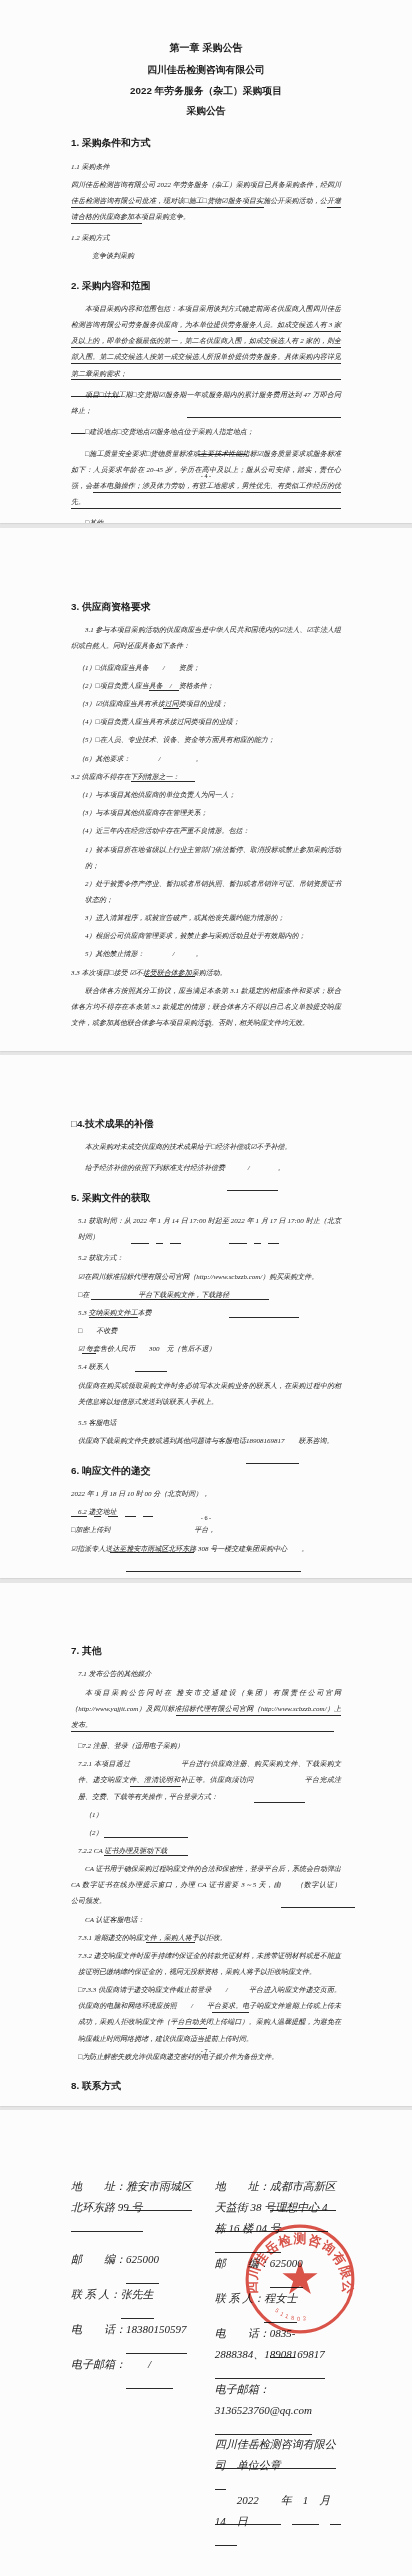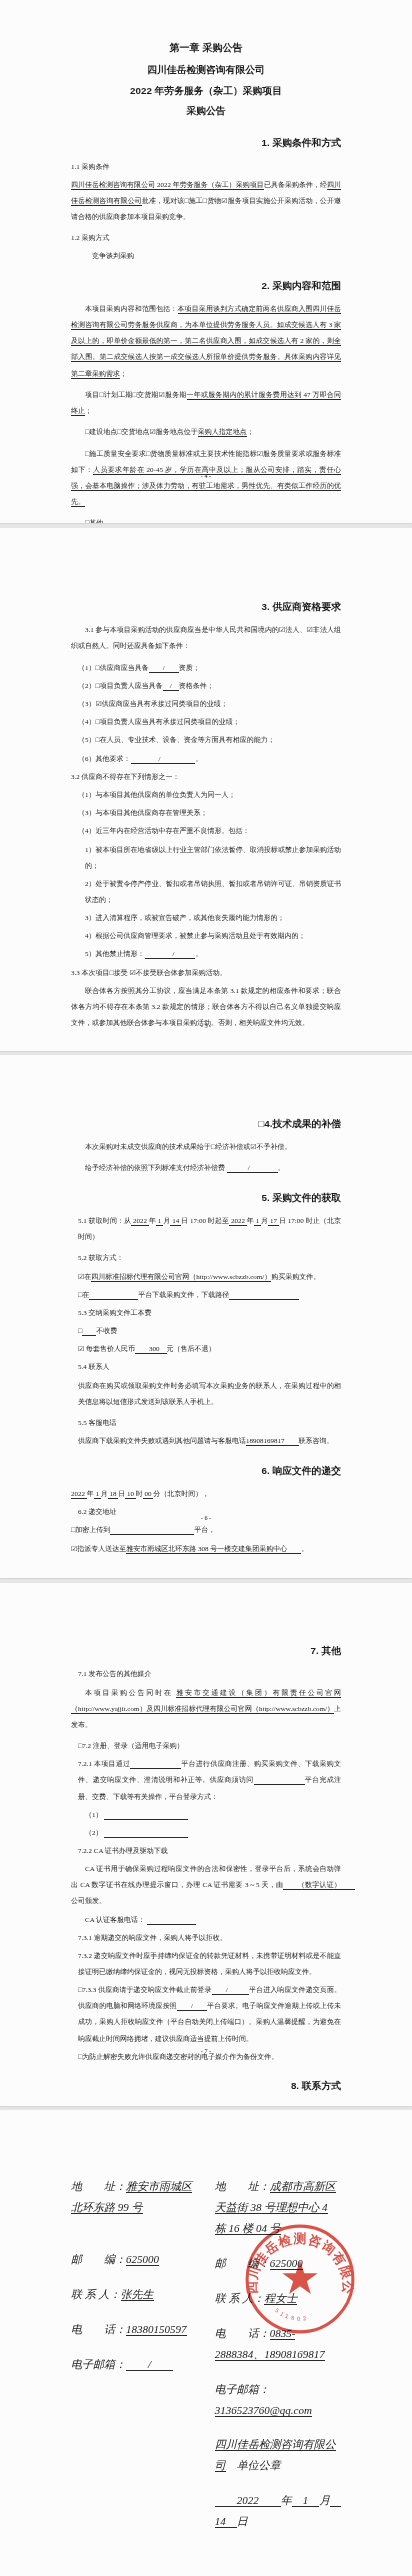--- a/index.html
+++ b/index.html
@@ -4,28 +4,28 @@
 <title>采购公告</title>
 <style>
   html,body{margin:0;padding:0;background:#e6e6e6;}
   .doc{width:412px;margin:0 auto;font-family:"Liberation Serif","DejaVu Serif",serif;color:#1c1c1c;}
   .page{width:412px;height:523px;background:#fcfcfc;position:relative;box-sizing:border-box;
         padding:0 71px;overflow:hidden;margin-bottom:4.6px;box-shadow:0 0.5px 1.5px rgba(0,0,0,.18);}
   .page:last-child{margin-bottom:0;}
   .c{text-align:center;}
   .chapter{font-size:10px;font-weight:bold;margin:0 0 5.2px;font-family:"Liberation Sans","DejaVu Sans",sans-serif;}
   .t{font-size:9.8px;font-weight:bold;line-height:2.1;margin:0;font-family:"Liberation Sans","DejaVu Sans",sans-serif;}
-  .h2{font-size:9.8px;font-weight:bold;margin:15.5px 0 8.2px;font-family:"Liberation Sans","DejaVu Sans",sans-serif;text-align:right;}
-  .p{font-size:7px;line-height:2.3;margin:0 0 5.2px;text-align:justify;}
+  .h2{font-size:9.8px;font-weight:bold;margin:15.5px 0 8.2px;font-family:"Liberation Sans","DejaVu Sans",sans-serif;}
+  .p{font-size:7px;line-height:2.3;margin:0 0 5.2px;text-align:justify;font-style:italic;}
   .tight{margin:0 0 2.1px;}
   .ind{text-indent:2em;}
   .pl1{padding-left:1em;}
   .pl2{padding-left:2em;}
   .pl3{padding-left:3em;}
-  .u{border-bottom:0.5px solid #2a2a2a;padding-bottom:0;}
+  .u{border-bottom:0.5px solid #2a2a2a;padding-bottom:18px;}
   .pageno{position:absolute;left:0;right:0;text-align:center;font-size:6.2px;color:#222;}
   .pn1{bottom:44px;} .pn2{bottom:21.6px;} .pn3{bottom:57px;} .pn4{bottom:52px;}
   .contact{display:flex;gap:17.5px;margin-top:66px;}
   .col{flex:1;font-size:11px;font-style:italic;}
   .crow{margin-bottom:14px;line-height:1.9;}
   .crow.sp{margin-bottom:31px;}
   .seal-line{margin-top:10.3px;}
   .date-line{margin-top:10.3px;}
   .stamp{position:absolute;left:242px;top:111px;width:116px;height:116px;opacity:.86;
          mix-blend-mode:multiply;pointer-events:none;}

